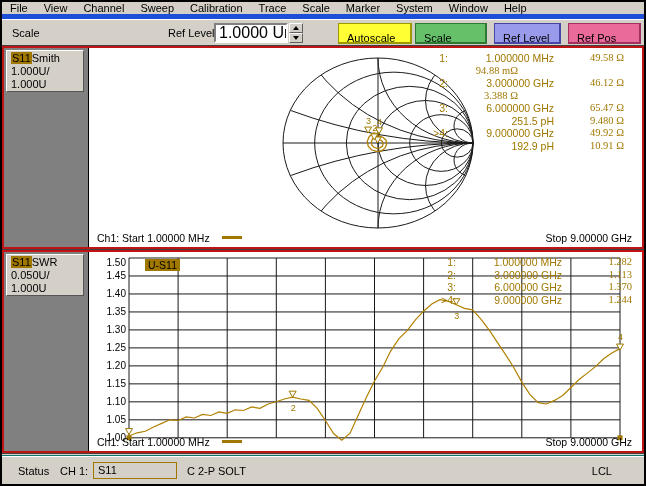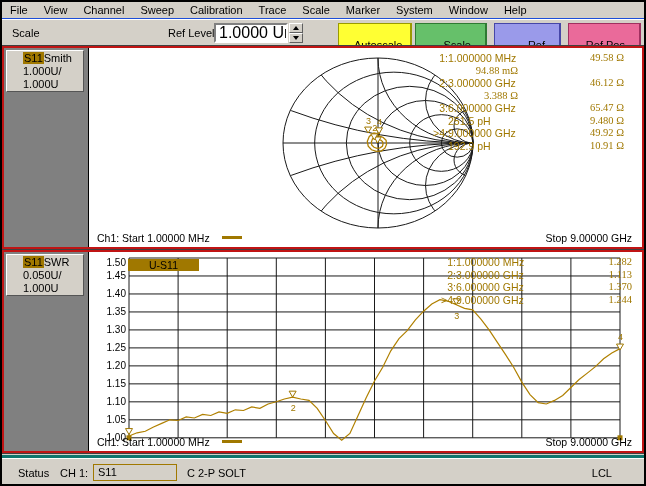--- a/index.html
+++ b/index.html
@@ -3,66 +3,66 @@
 <meta charset="utf-8">
 <style>
   html,body{margin:0;padding:0;background:#000;}
   *{box-sizing:border-box;}
   #window{
     position:relative;width:646px;height:486px;background:#d4d0c8;
     border:2px solid #000;font-family:"Liberation Sans",sans-serif;color:#000;overflow:hidden;
   }
   
   .menubar{position:absolute;top:0;left:0;right:0;height:17px;background:#d4d0c8;
-    border-bottom:1px solid #1d4ed8;box-shadow:0 1px 0 #ffffff;display:flex;align-items:center;}
+    border-bottom:5px solid #1d4ed8;box-shadow:0 1px 0 #ffffff;display:flex;align-items:center;}
   .menu-item{font-size:11px;padding:1px 8px;cursor:default;}
   
   .toolbar{position:absolute;top:18px;left:0;right:0;height:26px;background:#d4d0c8;}
   .tb-label{position:absolute;font-size:11px;top:7px;}
   #tb-mode{left:10px;}
   #tb-reflevel-label{left:166px;}
   .tb-input{position:absolute;left:212px;top:3px;width:74px;height:20px;background:#fff;
     border:2px solid;border-color:#808080 #fff #fff #808080;font-size:16px;
     font-family:"Liberation Sans",sans-serif;padding:0 0 0 3px;}
   .spinner{position:absolute;left:287px;top:3px;width:14px;height:20px;display:flex;flex-direction:column;}
   .spin-btn{flex:1;background:#d4d0c8;border:1px solid;border-color:#fff #606060 #606060 #fff;
     position:relative;padding:0;}
   .spin-btn .arr{position:absolute;left:50%;top:50%;transform:translate(-50%,-50%);
     width:0;height:0;border-left:3px solid transparent;border-right:3px solid transparent;}
   .spin-up .arr{border-bottom:4px solid #000;}
   .spin-down .arr{border-top:4px solid #000;}
   .tb-btn{position:absolute;top:3px;height:21px;font-size:11px;font-family:"Liberation Sans",sans-serif;
-    padding:15px;text-align:right;cursor:pointer;}
+    padding:8px;text-align:left;cursor:pointer;}
   
   .panel{position:absolute;left:0;width:642px;height:203px;border:2px solid #c01414;
     outline:1px solid #404040;background:#808080;}
   #panel-smith{top:44px;}
   #panel-swr{top:248px;}
   .sidebar{position:absolute;left:0;top:0;bottom:0;width:84px;background:#808080;}
   .trace-info{position:absolute;left:2px;top:2px;width:78px;height:42px;background:#d4d0c8;
-    border:1px solid;border-color:#fff #555 #555 #fff;font-size:11px;line-height:13px;padding:1px 16px;}
+    border:1px solid;border-color:#fff #555 #555 #fff;font-size:11px;line-height:13px;padding:1px 4px;}
   .tid{background:#a07800;color:#000;padding:0 1px;}
   .plot{position:absolute;left:84px;top:0;right:0;bottom:0;background:#fff;border-left:1px solid #000;}
   .plot svg{position:absolute;left:0;top:0;}
   .startstop{position:absolute;font-size:10.5px;color:#000;bottom:3px;}
   .ss-start{left:8px;}
   .ss-stop{right:10px;}
   .sweep-dash{position:absolute;left:133px;bottom:8px;width:20px;height:3px;background:#a07800;}
   .readout{position:absolute;top:4px;font-size:10.5px;color:#a07800;line-height:12.5px;}
   #panel-smith .readout{right:18px;}
   #panel-swr .readout{right:10px;}
   .ro-row{display:flex;}
   .ro-num{width:30px;text-align:right;}
-  .ro-mid{width:106px;text-align:left;}
+  .ro-mid{width:106px;text-align:right;}
   .ro-val{width:70px;text-align:right;font-family:Liberation Serif, serif;}
-  .trace-tag{position:absolute;left:39px;top:7px;background:#a07800;color:#000;
-    font-size:10.5px;padding:0 21px;line-height:12px;}
+  .trace-tag{position:absolute;left:56px;top:7px;background:#a07800;color:#000;
+    font-size:10.5px;padding:0 3px;line-height:12px;}
   
   .statusbar{position:absolute;left:0;right:0;top:453px;height:29px;background:#d4d0c8;
-    border-top:3px solid #0f766e;box-shadow:inset 0 1px 0 #fff;font-size:11px;}
+    border-top:1px solid #0f766e;box-shadow:inset 0 1px 0 #fff;font-size:11px;}
   .sb-item{position:absolute;top:9px;}
   #sb-status{left:16px;}
   #sb-ch{left:58px;}
   .sb-box{position:absolute;left:91px;top:6px;width:84px;height:17px;border:1px solid #a07800;
     padding:1px 0 0 4px;font-size:11px;}
   #sb-cal{left:185px;}
   #sb-lcl{right:32px;}
 </style>
 </head>
 <body>

